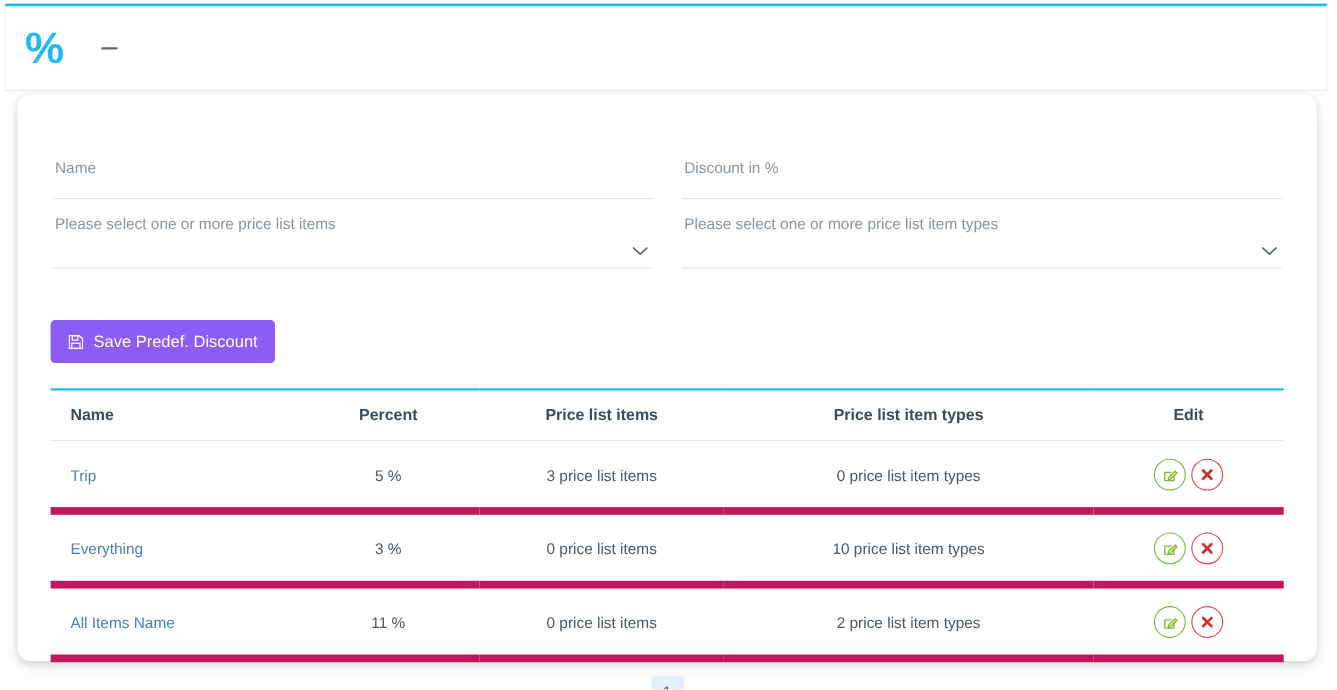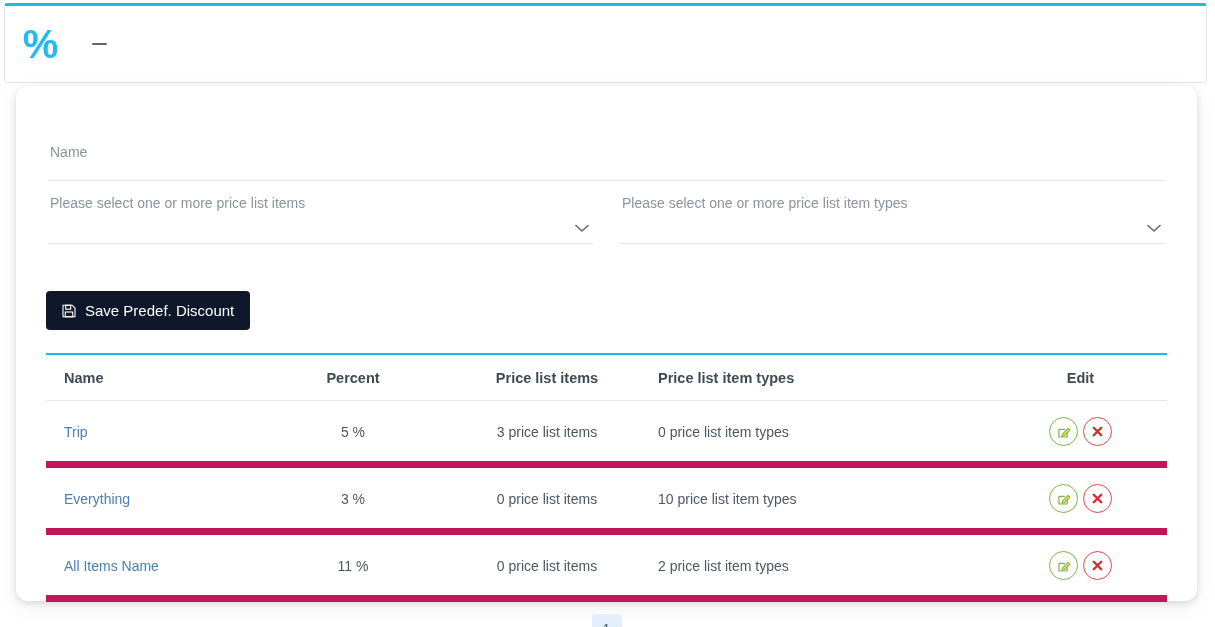--- a/index.html
+++ b/index.html
@@ -126,21 +126,21 @@
     pointer-events: none;
   }
   .chev svg { display: block; }
 
   
   .save-btn {
     position: absolute;
     left: 14px; top: 191px;
     height: 39px;
     padding: 0 16px;
-    background: #0f172a;
+    background: #8b5cf6;
     border: none;
     border-radius: 4px;
     color: #ffffff;
     font-size: 15px;
     font-family: "Liberation Sans", sans-serif;
     display: inline-flex;
     align-items: center;
     gap: 9px;
     cursor: pointer;
   }
@@ -168,21 +168,21 @@
   table.dt tbody td {
     font-size: 14px;
     color: #4c5862;
     padding: 16px 0 15px 0;
     border-bottom: 7px solid #be185d;
     white-space: nowrap;
   }
   .c-name   { width: 224px; text-align: left;   padding-left: 18px !important; }
   .c-pct    { width: 166px; text-align: center; }
   .c-items  { width: 222px; text-align: center; }
-  .c-types  { width: 336px; text-align: left; margin-top: 23px; }
+  .c-types  { width: 336px; text-align: center; margin-top: 23px; }
   .c-edit   { text-align: center; }
   .row-link {
     color: #4a80b8;
     text-decoration: none;
     cursor: pointer;
   }
 
   .act-group {
     display: inline-flex;
     align-items: center;
@@ -244,20 +244,23 @@
   </div>
 
   <div class="body-card">
     <div class="card-inner">
 
       <div class="form-grid">
 
         <div class="form-row">
           <div class="field">
             <span class="field-label">Name</span>
+          </div>
+          <div class="field">
+            <span class="field-label">Discount in %</span>
           </div>
         </div>
 
         <div class="form-row">
           <div class="field select-field">
             <span class="field-label">Please select one or more price list items</span>
             <span class="chev">
               <svg viewBox="0 0 14 9" width="14" height="9">
                   <path d="M1 1.5 L7 7 L13 1.5" fill="none" stroke="#5e6b77" stroke-width="1.6" stroke-linecap="round" stroke-linejoin="round"></path>
                 </svg>

